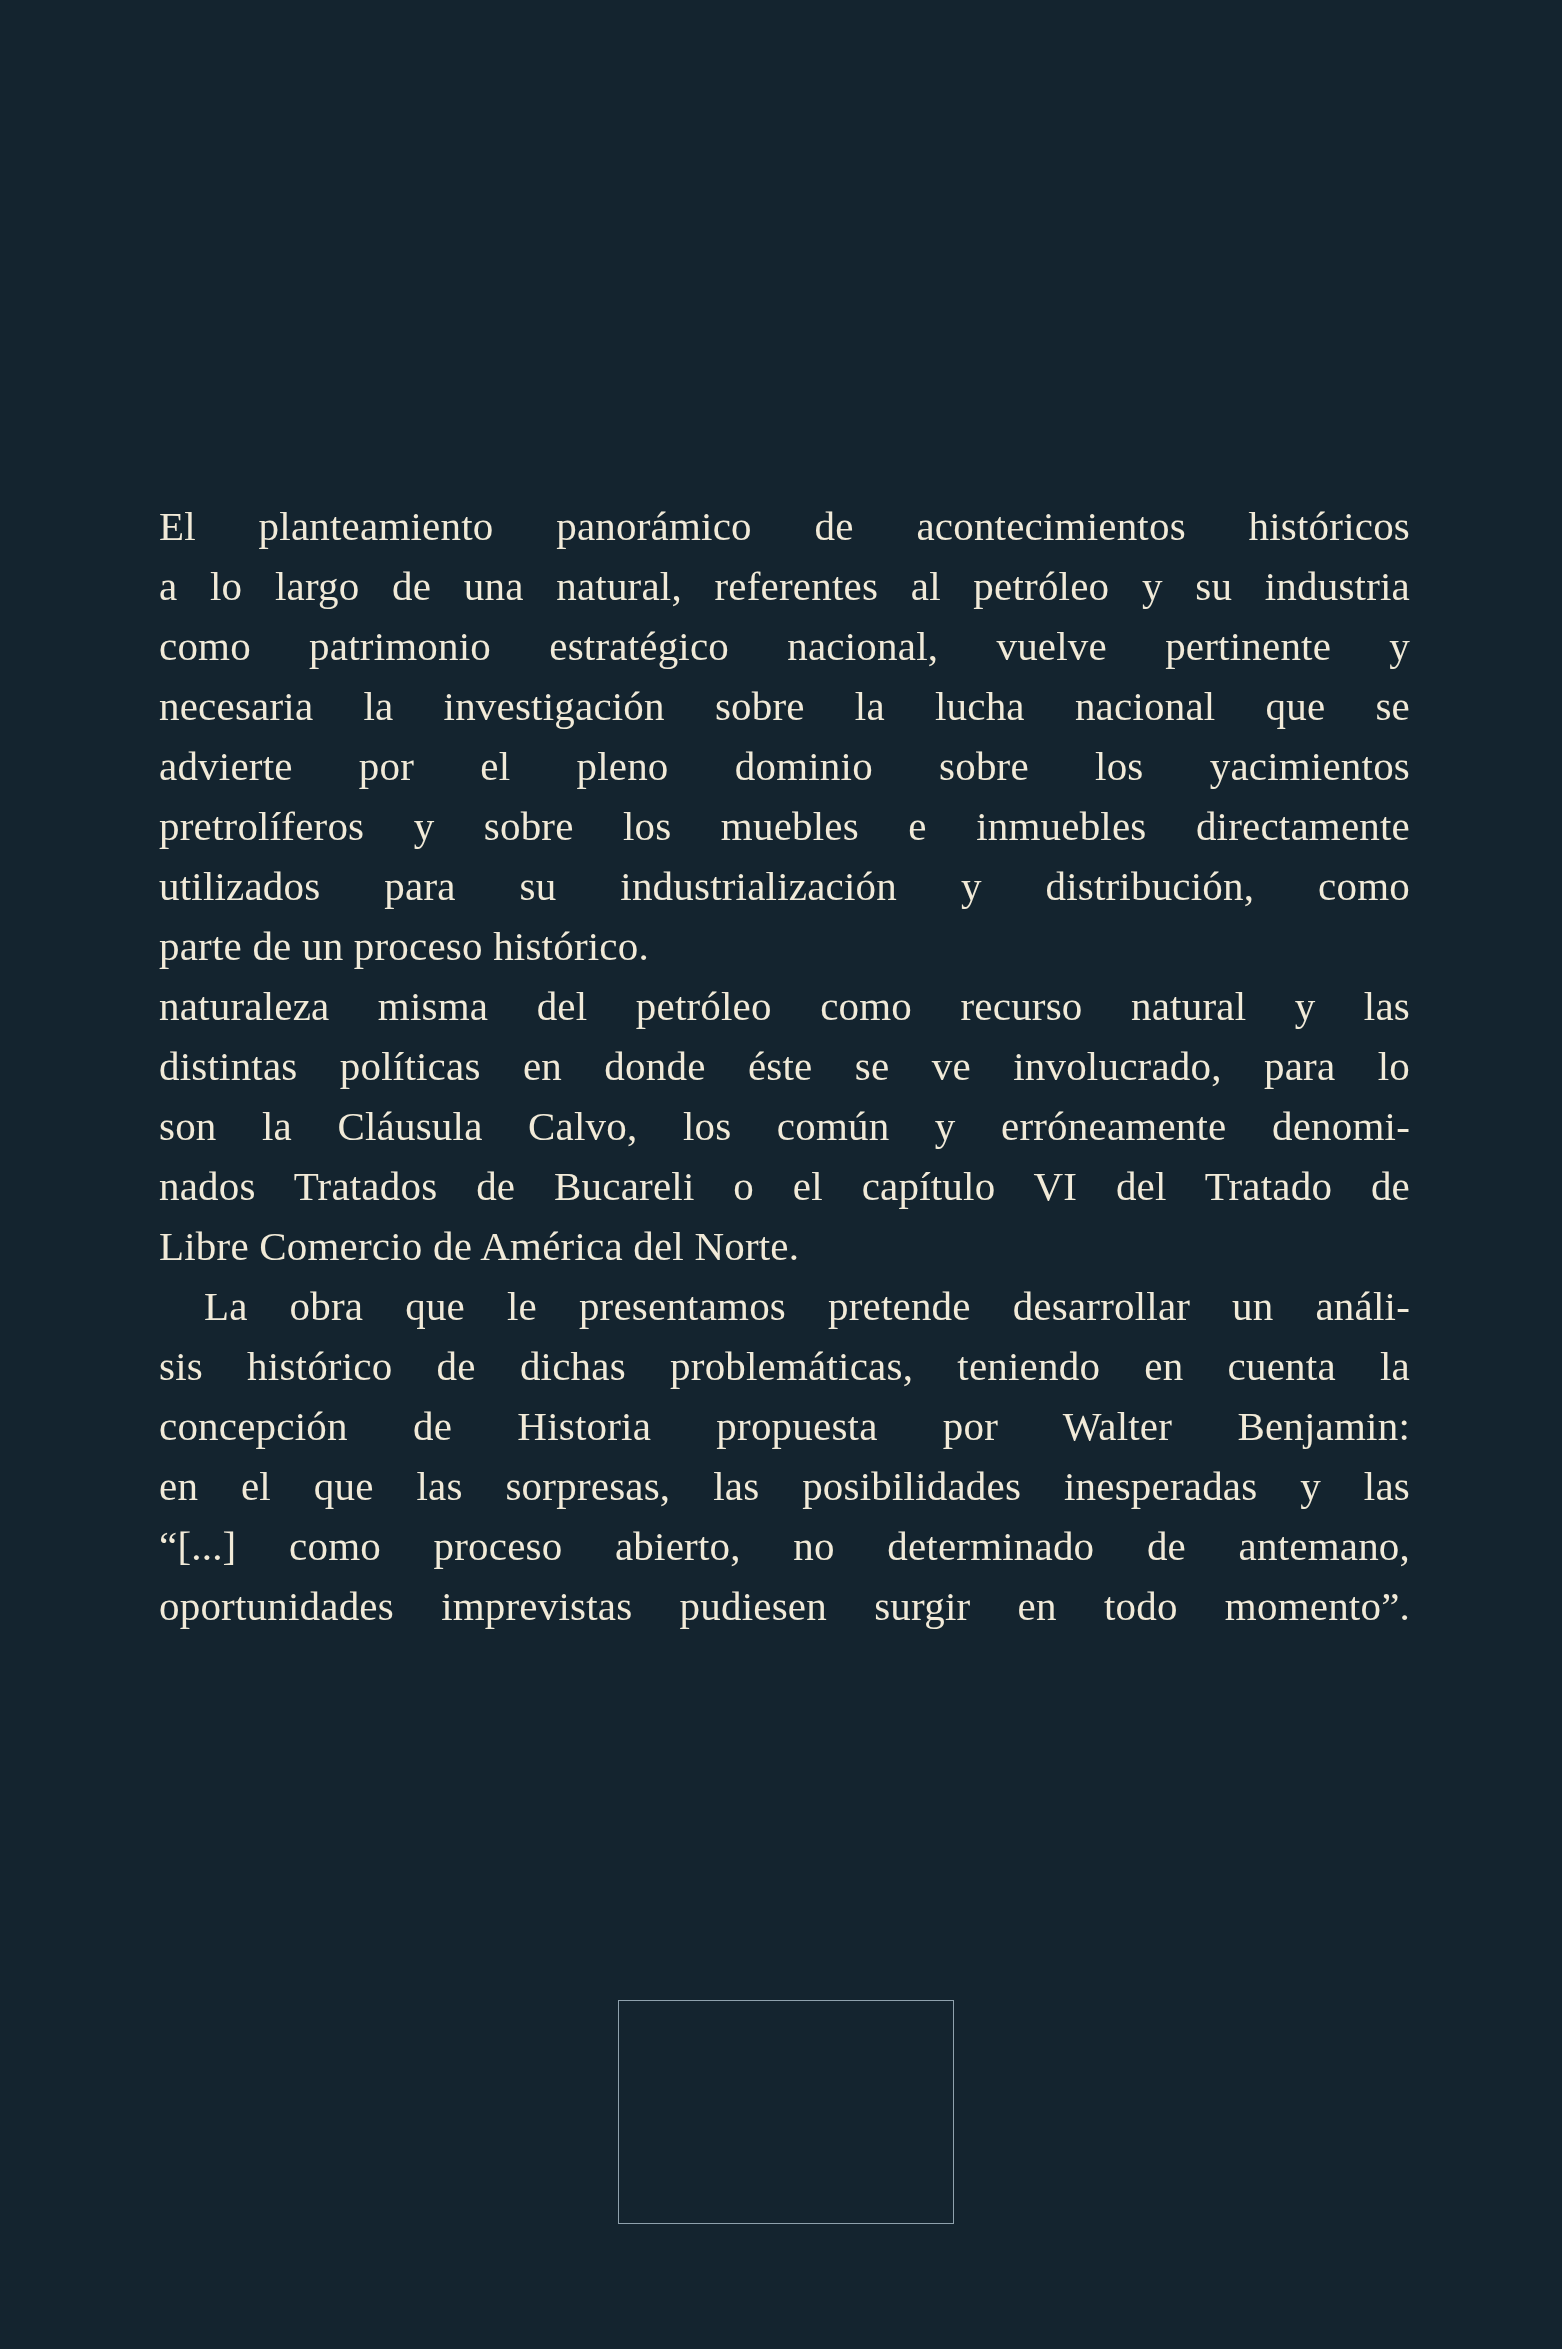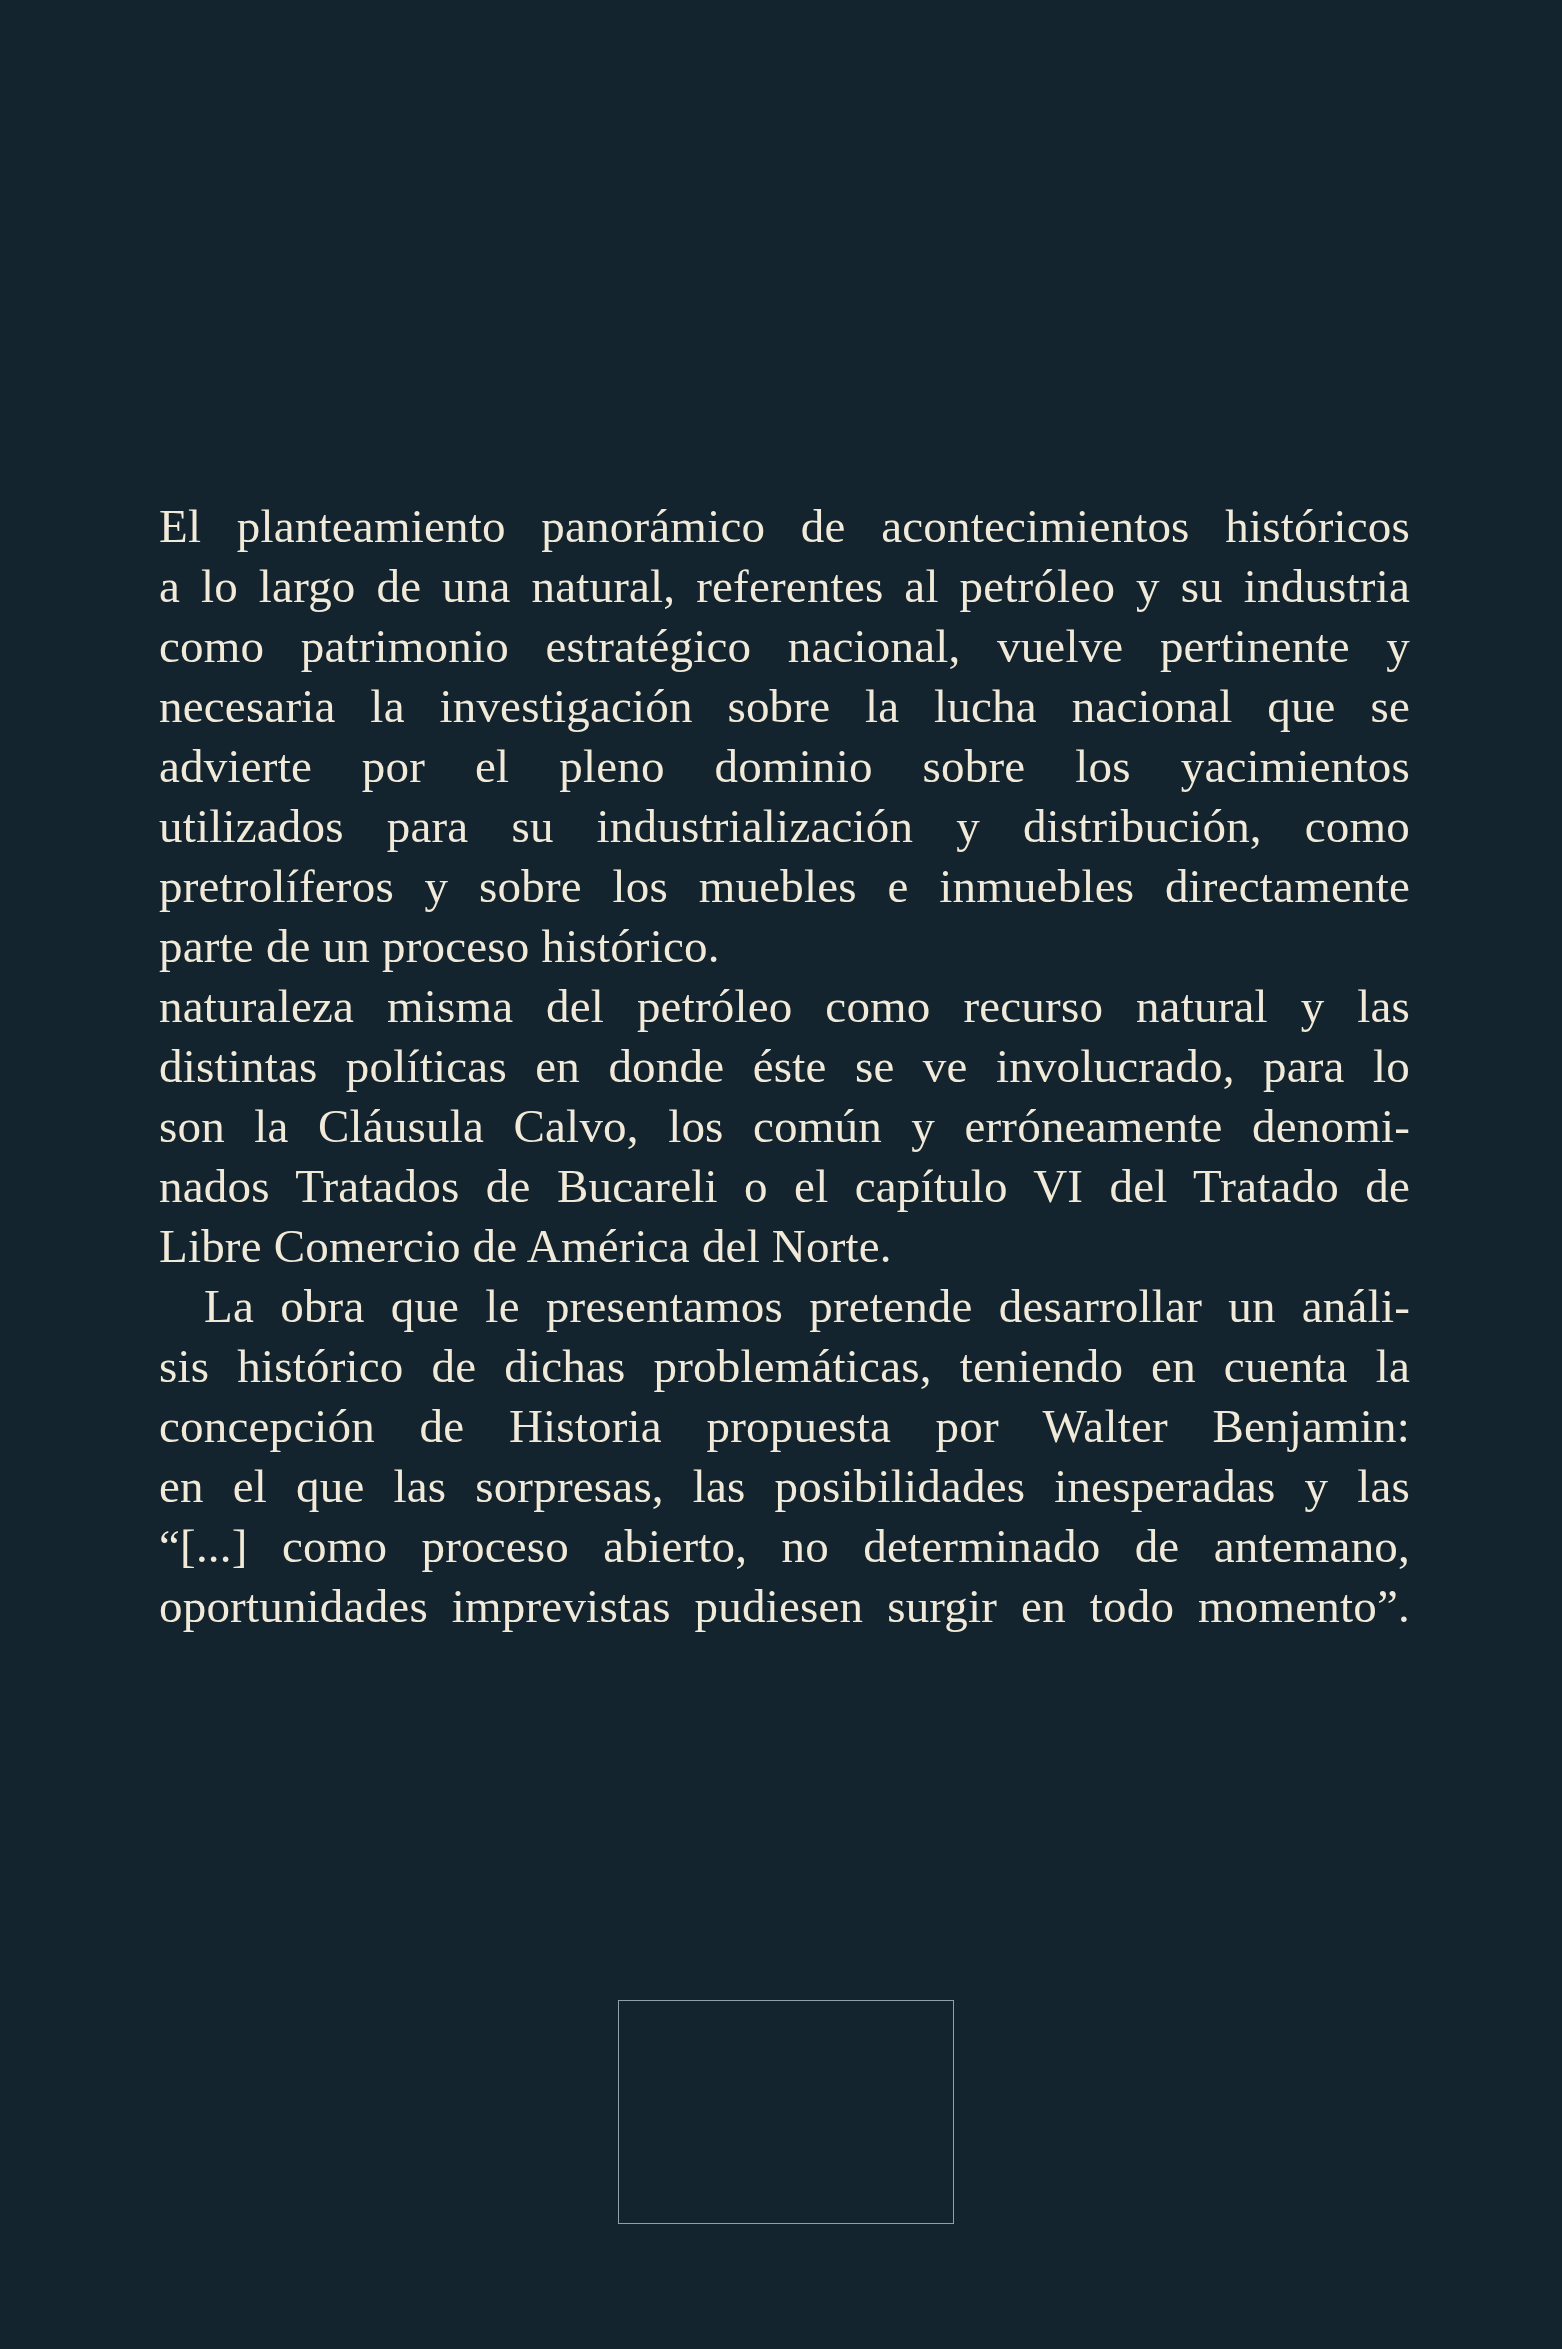--- a/index.html
+++ b/index.html
@@ -16,21 +16,21 @@
   .cover {
     position: absolute;
     inset: 0;
   }
   .synopsis {
     position: absolute;
     left: 159px;
     top: 496px;
     width: 1251px;
     font-family: "Liberation Serif", serif;
-    font-size: 47px;
+    font-size: 41px;
     line-height: 60px;
     color: var(--text-color, #f1ead8);
     letter-spacing: 0.2px;
   }
   .line {
     text-align: justify;
     text-align-last: justify;
   }
   .line.para-end {
     text-align-last: left;
@@ -52,22 +52,22 @@
 <body>
 
 <div class="cover">
 
   <div class="synopsis">
     <div class="line">El planteamiento panorámico de acontecimientos históricos</div>
     <div class="line">a lo largo de una natural, referentes al petróleo y su industria</div>
     <div class="line">como patrimonio estratégico nacional, vuelve pertinente y</div>
     <div class="line">necesaria la investigación sobre la lucha nacional que se</div>
     <div class="line">advierte por el pleno dominio sobre los yacimientos</div>
+    <div class="line">pretrolíferos y sobre los muebles e inmuebles directamente</div>
     <div class="line">utilizados para su industrialización y distribución, como</div>
-    <div class="line">pretrolíferos y sobre los muebles e inmuebles directamente</div>
     <div class="line para-end">parte de un proceso histórico.</div>
     <div class="line">naturaleza misma del petróleo como recurso natural y las</div>
     <div class="line">distintas políticas en donde éste se ve involucrado, para lo</div>
     <div class="line">son la Cláusula Calvo, los común y erróneamente denomi-</div>
     <div class="line">nados Tratados de Bucareli o el capítulo VI del Tratado de</div>
     <div class="line para-end">Libre Comercio de América del Norte.</div>
     <div class="line indent">La obra que le presentamos pretende desarrollar un análi-</div>
     <div class="line">sis histórico de dichas problemáticas, teniendo en cuenta la</div>
     <div class="line">concepción de Historia propuesta por Walter Benjamin:</div>
     <div class="line">en el que las sorpresas, las posibilidades inesperadas y las</div>

